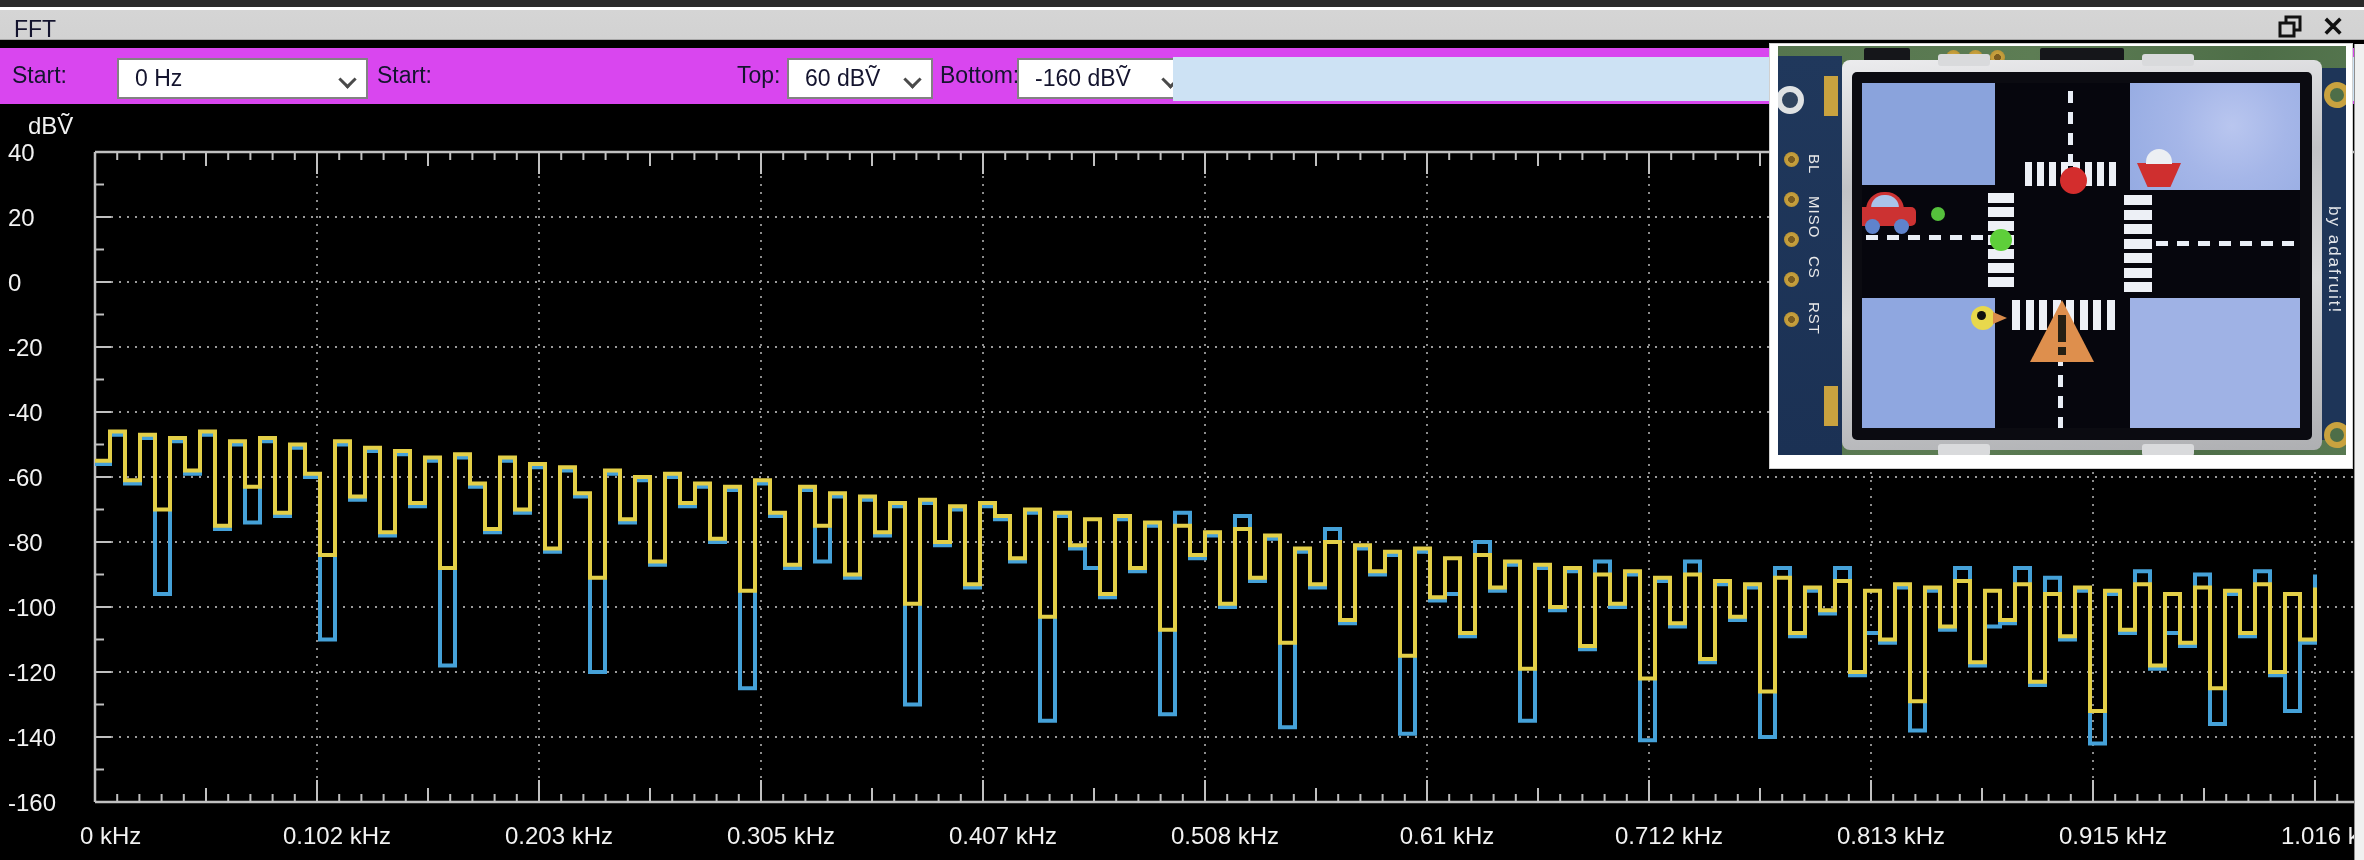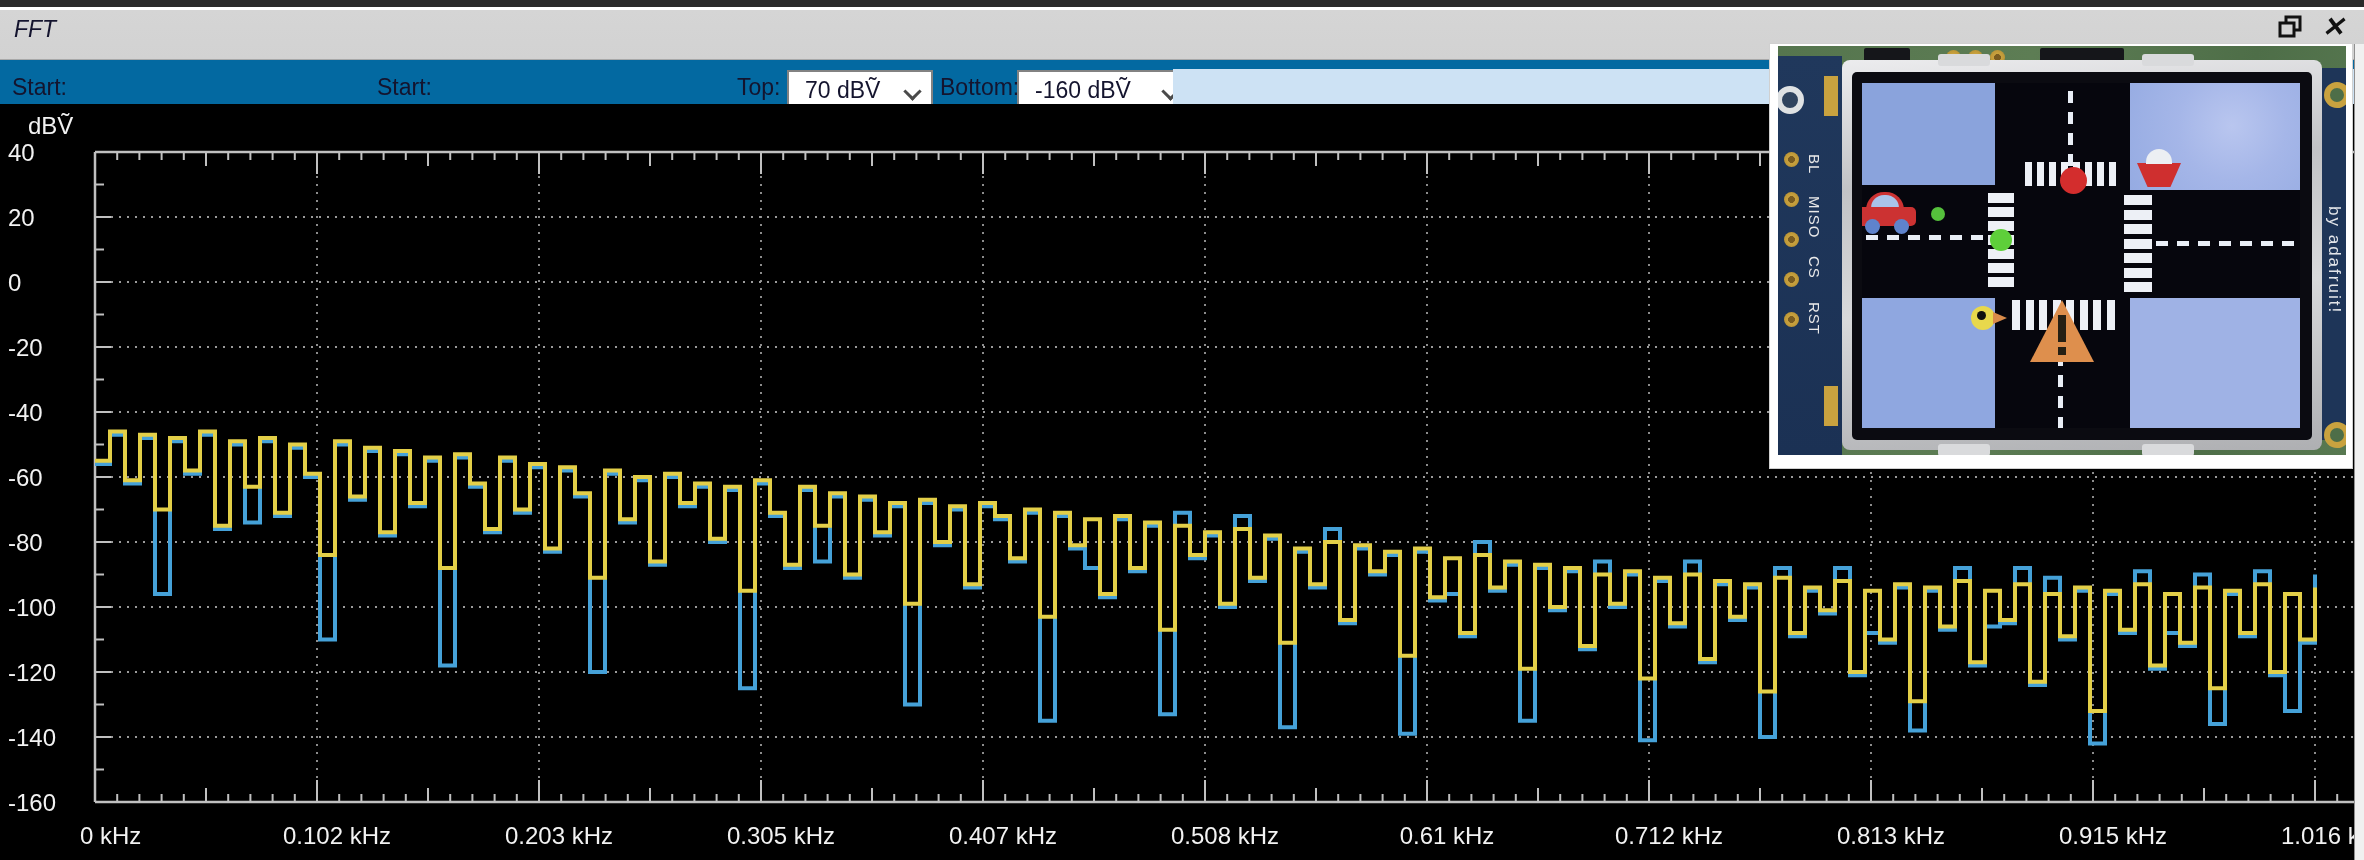--- a/index.html
+++ b/index.html
@@ -1,31 +1,31 @@
 <!DOCTYPE html>
 <html><head>
 <meta charset="utf-8">
 <style>
   * { margin:0; padding:0; box-sizing:border-box; }
   html,body { width:2364px; height:860px; overflow:hidden; background:#000;
               font-family:"Liberation Sans", sans-serif; }
   #stage { position:relative; width:2364px; height:860px; }
 
   
-  #titlebar { position:absolute; left:0; top:0; width:2364px; height:60px;
+  #titlebar { position:absolute; left:0; top:0; width:2364px; height:40px;
     background:linear-gradient(#2a2a2a 0px,#2a2a2a 7px,#ffffff 7px,#ffffff 10px,#d5d5d5 10px,#d2d2d2 100%);
-    border-bottom:1px solid #a8a8a8;font-style:italic; }
+    border-bottom:1px solid #a8a8a8; }
   #title-text { position:absolute; left:14px; top:16px; font-size:23px; color:#14142e; }
   .winbtn { position:absolute; top:14px; width:30px; height:26px; display:flex;
     align-items:center; justify-content:center; cursor:default; }
   #btn-restore { left:2276px; }
   #btn-close { left:2318px; font-size:27px; font-weight:bold; color:#111; line-height:26px; }
 
   
-  #toolbar { position:absolute; left:0; top:60px; width:2364px; height:56px; background:#0369a1; }
+  #toolbar { position:absolute; left:0; top:48px; width:2364px; height:56px; background:#d946ef; }
   .tb-label { position:absolute; top:14px; font-size:23px; color:#14142e; }
   .combo { position:absolute; top:10px; height:41px; background:#ffffff; border:2px solid #828282;
     display:flex; align-items:center; }
   .combo .val { margin-left:16px; font-size:23px; color:#14142e; white-space:nowrap; }
   .chev { position:absolute; right:12px; top:13px; width:13px; height:13px;
     border-right:3px solid #4a4a4a; border-bottom:3px solid #4a4a4a; transform:rotate(45deg); }
   #tb-highlight { position:absolute; left:1173px; top:9px; width:1190px; height:44px; }
 
   
   #chart-region { position:absolute; left:0; top:104px; width:2364px; height:756px; background:#000; }
@@ -105,26 +105,30 @@
         <rect x="2" y="8" width="14" height="13" fill="#d5d5d5" stroke="#111" stroke-width="3"></rect>
       </svg>
     </div>
     <div class="winbtn" id="btn-close">
       <span>✕</span>
     </div>
   </div>
 
   <div id="toolbar">
     <span class="tb-label" style="left:12px">Start:</span>
+    <div class="combo" style="left:117px; width:251px">
+      <span class="val">0 Hz</span>
+      <span class="chev"></span>
+    </div>
 
     <span class="tb-label" style="left:377px">Start:</span>
 
     <span class="tb-label" style="left:737px">Top:</span>
     <div class="combo" style="left:787px; width:146px">
-      <span class="val">70 dBṼ</span>
+      <span class="val">60 dBṼ</span>
       <span class="chev"></span>
     </div>
 
     <span class="tb-label" style="left:940px">Bottom:</span>
     <div class="combo" style="left:1017px; width:174px">
       <span class="val">-160 dBṼ</span>
       <span class="chev"></span>
     </div>
 
     <div id="tb-highlight" style="background: rgb(205, 226, 244);"></div>

